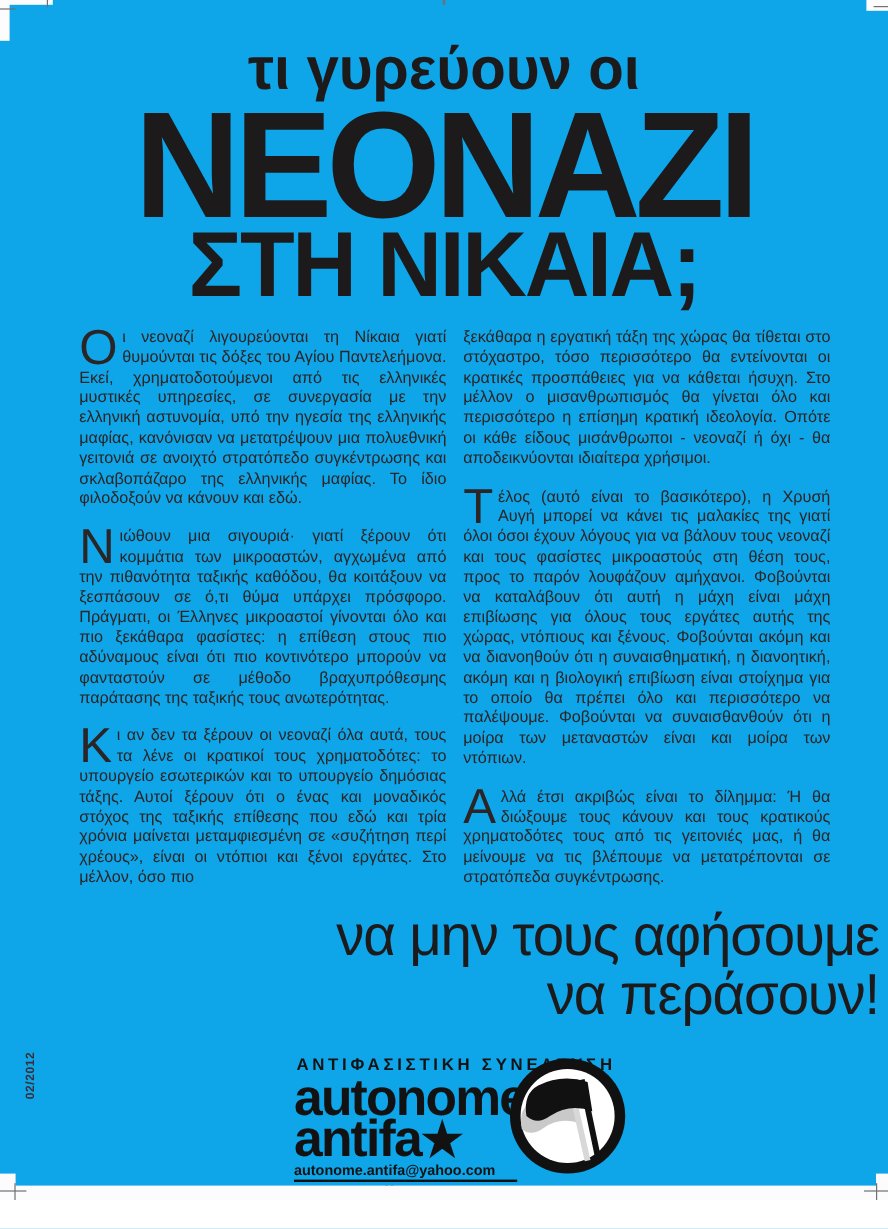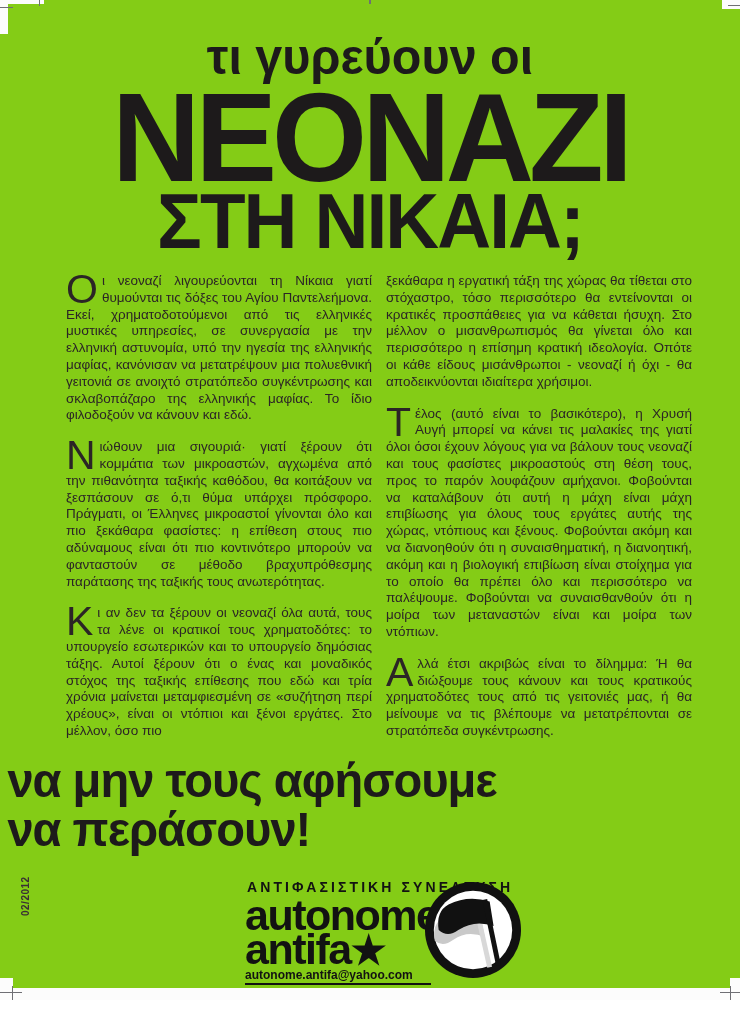--- a/index.html
+++ b/index.html
@@ -1,32 +1,32 @@
 <!DOCTYPE html>
 <html><head>
 <meta charset="utf-8">
 <style>
   html,body{margin:0;padding:0;}
   body{width:740px;height:1024px;background:#ffffff;font-family:"Liberation Sans",sans-serif;}
-  .page{position:relative;width:740px;height:1000px;background:#84cc16;overflow:hidden;color:#231f20;}
+  .page{position:relative;width:740px;height:1000px;background:#0ea5e9;overflow:hidden;color:#231f20;}
 
   
   .title{position:absolute;top:26px;left:0;width:740px;text-align:center;color:#1d1a1b;font-weight:bold;}
   .title-line1{font-size:50px;line-height:62px;letter-spacing:0px;transform:scaleX(.97);}
   .title-line2{font-size:126px;line-height:100px;letter-spacing:-5px;transform:scaleX(.97);}
   .title-line3{font-size:77px;line-height:66px;letter-spacing:-2px;transform:scaleX(.97);}
 
   
   .columns{position:absolute;top:273px;left:66px;width:626px;display:flex;gap:14px;}
   .col{width:306px;}
   .col p{margin:0 0 15px 0;font-size:13.5px;line-height:16.8px;text-align:justify;color:#2b2526;}
   .dropcap{float:left;font-size:41px;line-height:31px;padding:1px 4px 0 0;color:#2b2526;}
 
   
-  .slogan{position:absolute;top:756px;left:0;width:740px;text-align:left;font-weight:bold;color:#1d1a1b;}
+  .slogan{position:absolute;top:756px;left:0;width:740px;text-align:right;font-weight:normal;color:#1d1a1b;}
   .slogan div{font-size:48px;line-height:49px;letter-spacing:-1px;transform:scaleX(.98);}
 
   
   .footer{position:absolute;left:245px;top:879px;width:290px;color:#121212;}
   .assembly{font-size:14px;font-weight:bold;letter-spacing:3.1px;margin:0 0 3px 2px;white-space:nowrap;}
   .logoword{font-size:43px;font-weight:bold;letter-spacing:-1.5px;line-height:34px;white-space:nowrap;}
   .logoword .star{font-size:40px;letter-spacing:0;}
   .contact{font-size:12px;font-weight:bold;line-height:13px;border-bottom:2.5px solid #111;width:186px;padding:2px 0 1px 0;white-space:nowrap;}
   .contact.second{width:178px;}
   .flaglogo{position:absolute;left:424px;top:881px;width:98px;height:98px;}

